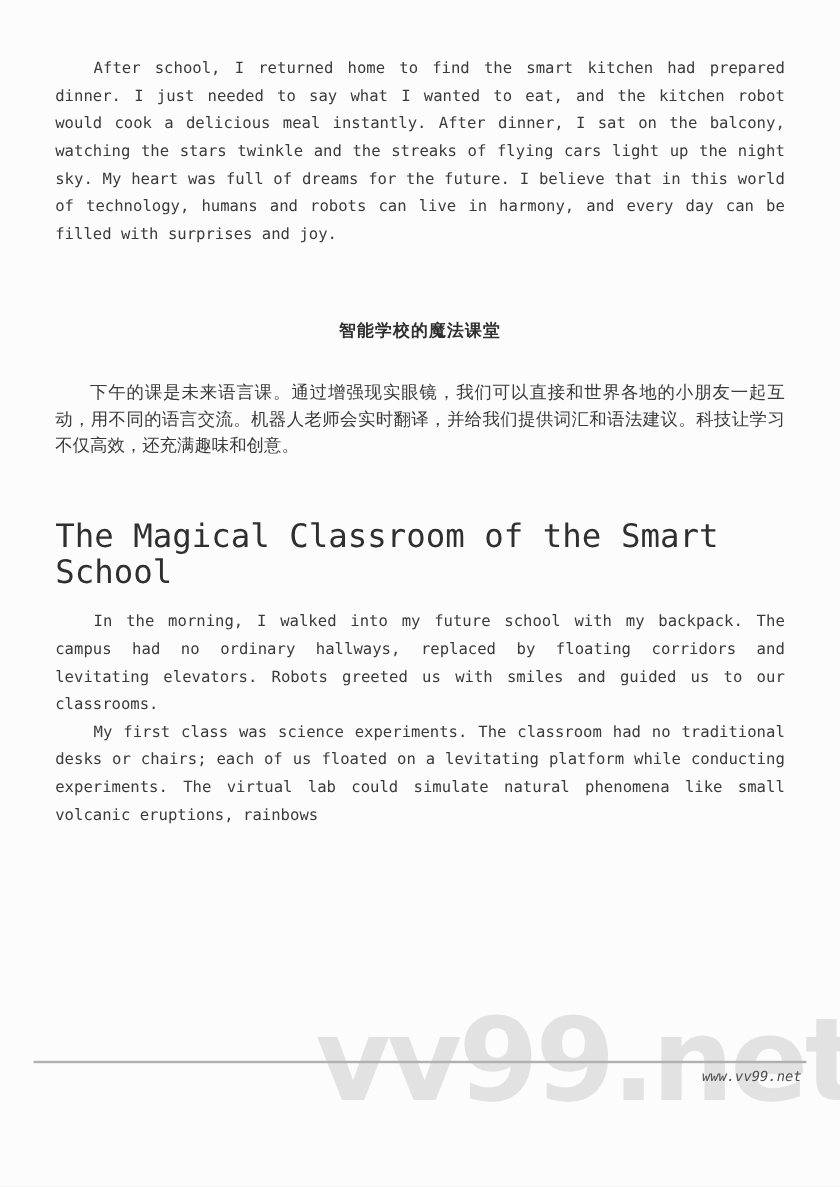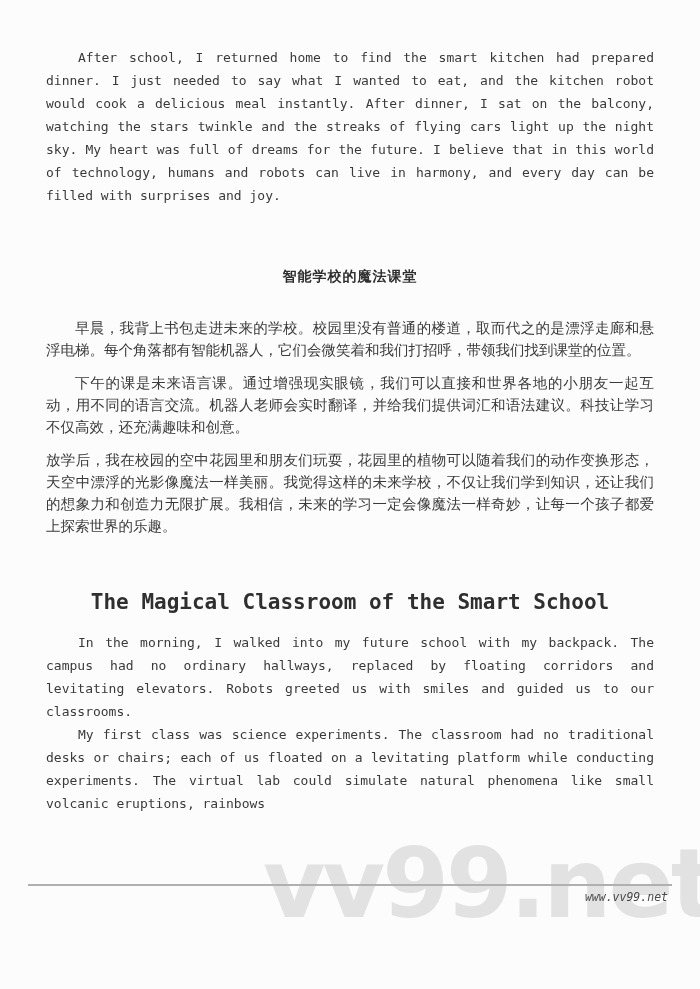--- a/index.html
+++ b/index.html
@@ -53,24 +53,24 @@
     margin: 54px 0 26px 0;
     font-size: 14px;
     line-height: 30px;
     font-weight: bold;
     text-align: center;
     color: #2f2f2f;
     letter-spacing: 1px;
   }
   h2.en-title {
     margin: 50px 0 14px 0;
-    font-size: 21px;
+    font-size: 27px;
     line-height: 30px;
-    font-weight: 700;
-    text-align: center;
+    font-weight: 400;
+    text-align: left;
     color: #2f2f2f;
   }
   .para-gap { margin-bottom: 7px; }
   .footer {
     position: absolute;
     left: 0;
     right: 0;
     top: 884px;
     z-index: 2;
   }
@@ -92,27 +92,25 @@
 <div class="page">
 
   <div class="watermark">vv99.net</div>
 
   <div class="content">
 
     <p class="en indent-en">After school, I returned home to find the smart kitchen had prepared dinner. I just needed to say what I wanted to eat, and the kitchen robot would cook a delicious meal instantly. After dinner, I sat on the balcony, watching the stars twinkle and the streaks of flying cars light up the night sky. My heart was full of dreams for the future. I believe that in this world of technology, humans and robots can live in harmony, and every day can be filled with surprises and joy.</p>
 
     <h1 class="cn-title">智能学校的魔法课堂</h1>
 
-    <p class="cn indent-cn">早晨，我背上书包走进未来的学校。校园里没有普通的楼道，取而代之的是漂浮走廊和悬浮电梯。每个角落都有智能机器人，它们会微笑着和我们打招呼，带领我们找到课堂的位置。</p>
 
 
 
     <p class="cn indent-cn">下午的课是未来语言课。通过增强现实眼镜，我们可以直接和世界各地的小朋友一起互动，用不同的语言交流。机器人老师会实时翻译，并给我们提供词汇和语法建议。科技让学习不仅高效，还充满趣味和创意。</p>
 
-    <p class="cn">放学后，我在校园的空中花园里和朋友们玩耍，花园里的植物可以随着我们的动作变换形态，天空中漂浮的光影像魔法一样美丽。我觉得这样的未来学校，不仅让我们学到知识，还让我们的想象力和创造力无限扩展。我相信，未来的学习一定会像魔法一样奇妙，让每一个孩子都爱上探索世界的乐趣。</p>
 
     <h2 class="en-title">The Magical Classroom of the Smart School</h2>
 
     <p class="en indent-en para-gap">In the morning, I walked into my future school with my backpack. The campus had no ordinary hallways, replaced by floating corridors and levitating elevators. Robots greeted us with smiles and guided us to our classrooms.</p>
 
     <p class="en indent-en">My first class was science experiments. The classroom had no traditional desks or chairs; each of us floated on a levitating platform while conducting experiments. The virtual lab could simulate natural phenomena like small volcanic eruptions, rainbows</p>
 
   </div>
 
   <div class="footer">

